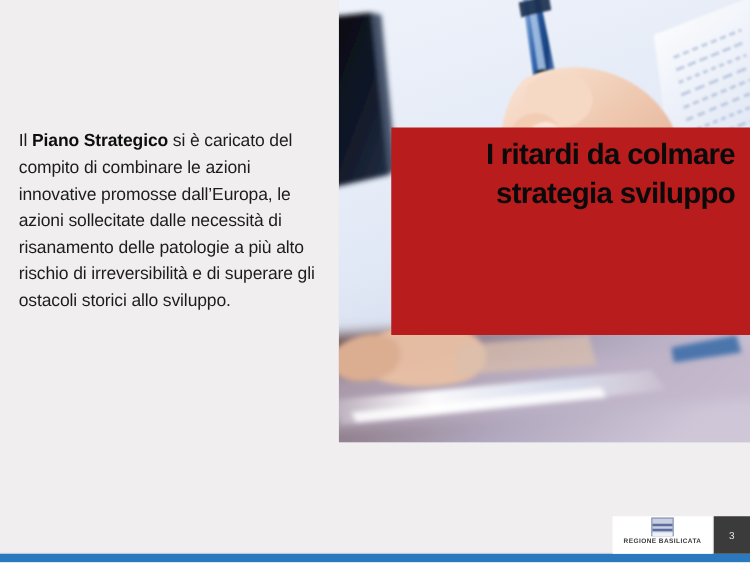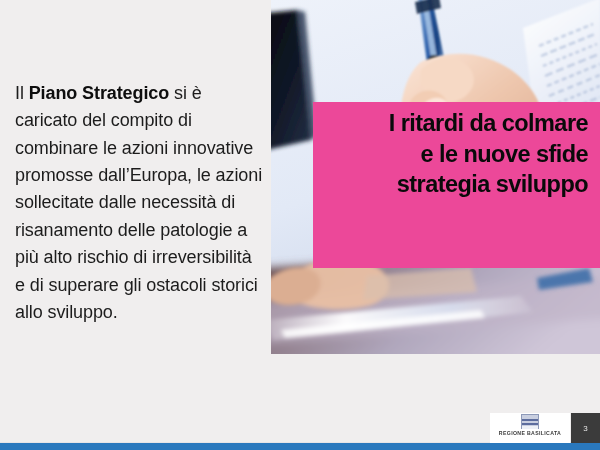--- a/index.html
+++ b/index.html
@@ -20,23 +20,23 @@
     width: 600px;
     height: 450px;
     background: #f0eeee;
     overflow: hidden;
   }
 
   
   .body-text {
     position: absolute;
     left: 15px;
-    top: 80px;
+    top: 102px;
     width: 250px;
-    font-size: 18px;
+    font-size: 14px;
     line-height: 1.52;
     color: #1c1c1c;
     letter-spacing: -0.1px;
     font-weight: 400;
   }
   .body-text .bold {
     font-weight: 700;
     color: #0e0e0e;
   }
 
@@ -56,21 +56,21 @@
     height: 354px;
   }
 
   
   .title-band {
     position: absolute;
     left: 313px;
     top: 102px;
     width: 287px;
     height: 166px;
-    background: #ec4899;
+    background: #b91c1c;
     z-index: 5;
   }
   .title-band-inner {
     position: absolute;
     right: 12px;
     top: 6px;
     width: 262px;
     text-align: right;
     color: #0a0a0a;
     font-size: 23.5px;
@@ -286,21 +286,20 @@
 
       <g filter="url(#soft)">
         <path d="M266 278 L318 268 L322 282 L268 290 Z" fill="#3f6fa8" opacity="0.9"></path>
       </g>
     </svg>
   </div>
 
   <div class="title-band">
     <div class="title-band-inner">
       <span class="title-line">I ritardi  da colmare</span>
-      <span class="title-line">e le nuove sfide</span>
       <span class="title-line">strategia sviluppo</span>
     </div>
   </div>
 
   <div class="footer-logo">
     <div class="emblem">
       <div class="band band-a"></div>
       <div class="band band-b"></div>
       <div class="band band-c"></div>
     </div>

